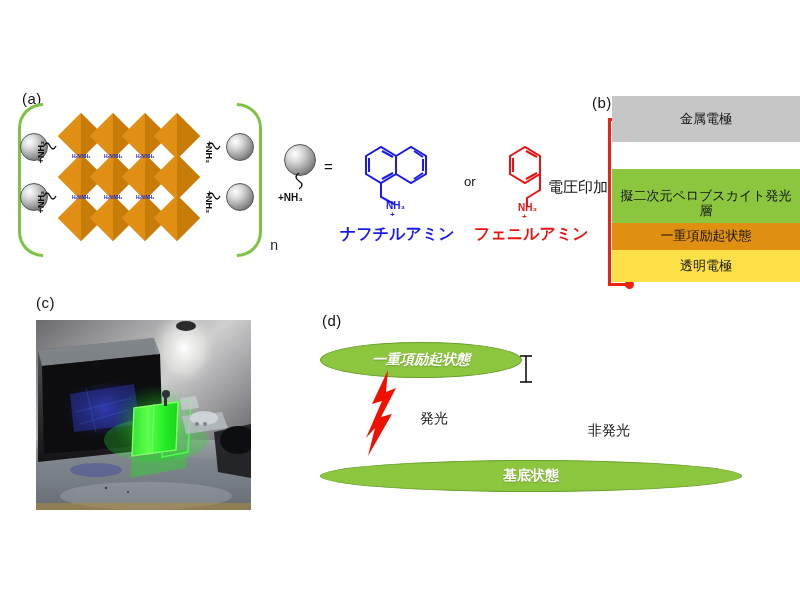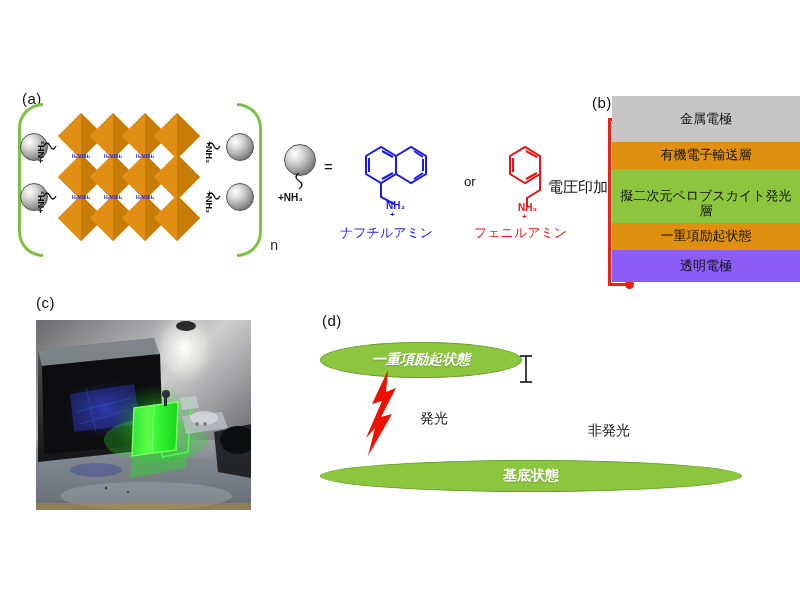--- a/index.html
+++ b/index.html
@@ -24,21 +24,21 @@
   .cation{position:absolute;width:30px;height:12px;color:#2222cc;font-size:5px;font-weight:bold;
           display:flex;align-items:center;justify-content:center;letter-spacing:-.3px;white-space:nowrap;}
   .sphere{position:absolute;width:26px;height:26px;border-radius:50%;
           background:radial-gradient(circle at 33% 30%,#ffffff 0%,#d8d8d8 28%,#8e8e8e 66%,#4a4a4a 100%);
           border:1px solid #555;}
   .nh3lab{position:absolute;font-size:9px;font-weight:bold;color:#111;white-space:nowrap;
           transform-origin:center;}
   .squig{position:absolute;}
   
   #mol{position:absolute;left:278px;top:130px;width:320px;height:150px;}
-  .molname{position:absolute;font-size:13px;font-weight:normal;white-space:nowrap;}
+  .molname{position:absolute;font-size:16px;font-weight:bold;white-space:nowrap;}
   .eq{position:absolute;font-size:15px;color:#111;}
   .orword{position:absolute;font-size:13px;color:#111;}
   .nh3m{position:absolute;font-size:10px;font-weight:bold;white-space:nowrap;}
   .plus{position:absolute;font-size:8px;font-weight:bold;}
 
   
   #panelB{position:absolute;left:612px;top:96px;width:188px;height:186px;}
   .layer{position:absolute;left:0;width:188px;display:flex;align-items:center;
          justify-content:center;text-align:center;font-size:13px;color:#111;line-height:1.12;}
   .volt{position:absolute;left:548px;top:178px;font-size:15px;color:#111;white-space:nowrap;}
@@ -228,30 +228,27 @@
   <div class="wire" style="left:608px;top:118px;width:22px;height:3px;"></div>
   <div class="wire" style="left:608px;top:283px;width:22px;height:3px;"></div>
   <div class="wire" style="left:608px;top:118px;width:3px;height:52px;"></div>
   <div class="dot" style="left:625px;top:115px;"></div>
   <div class="dot" style="left:625px;top:280px;"></div>
 
   <div id="panelB">
     <div class="layer" style="top:0px;height:46px;background:#c6c6c6;">
       <span>金属電極</span>
     </div>
-    <div class="layer" style="top:46px;height:27px;background:#e09010;">
-      <span>有機電子輸送層</span>
-    </div>
     <div class="layer" style="top:73px;height:70px;background:#8cc63e;">
       <span style="display:block;padding:0 4px;">擬二次元ペロブスカイト発光層</span>
     </div>
     <div class="layer" style="top:127px;height:27px;background:#e09010;">
       <span>一重項励起状態</span>
     </div>
-    <div class="layer" style="top:154px;height:32px;background:#8b5cf6;">
+    <div class="layer" style="top:154px;height:32px;background:#fde047;">
       <span>透明電極</span>
     </div>
   </div>
 
   <div class="panel-label" style="left:36px;top:294px;">(c)</div>
 
   <div id="panelC">
     <svg width="215" height="190">
       <defs>
         <linearGradient id="bgw" x1="0" y1="0" x2="1" y2="1">

